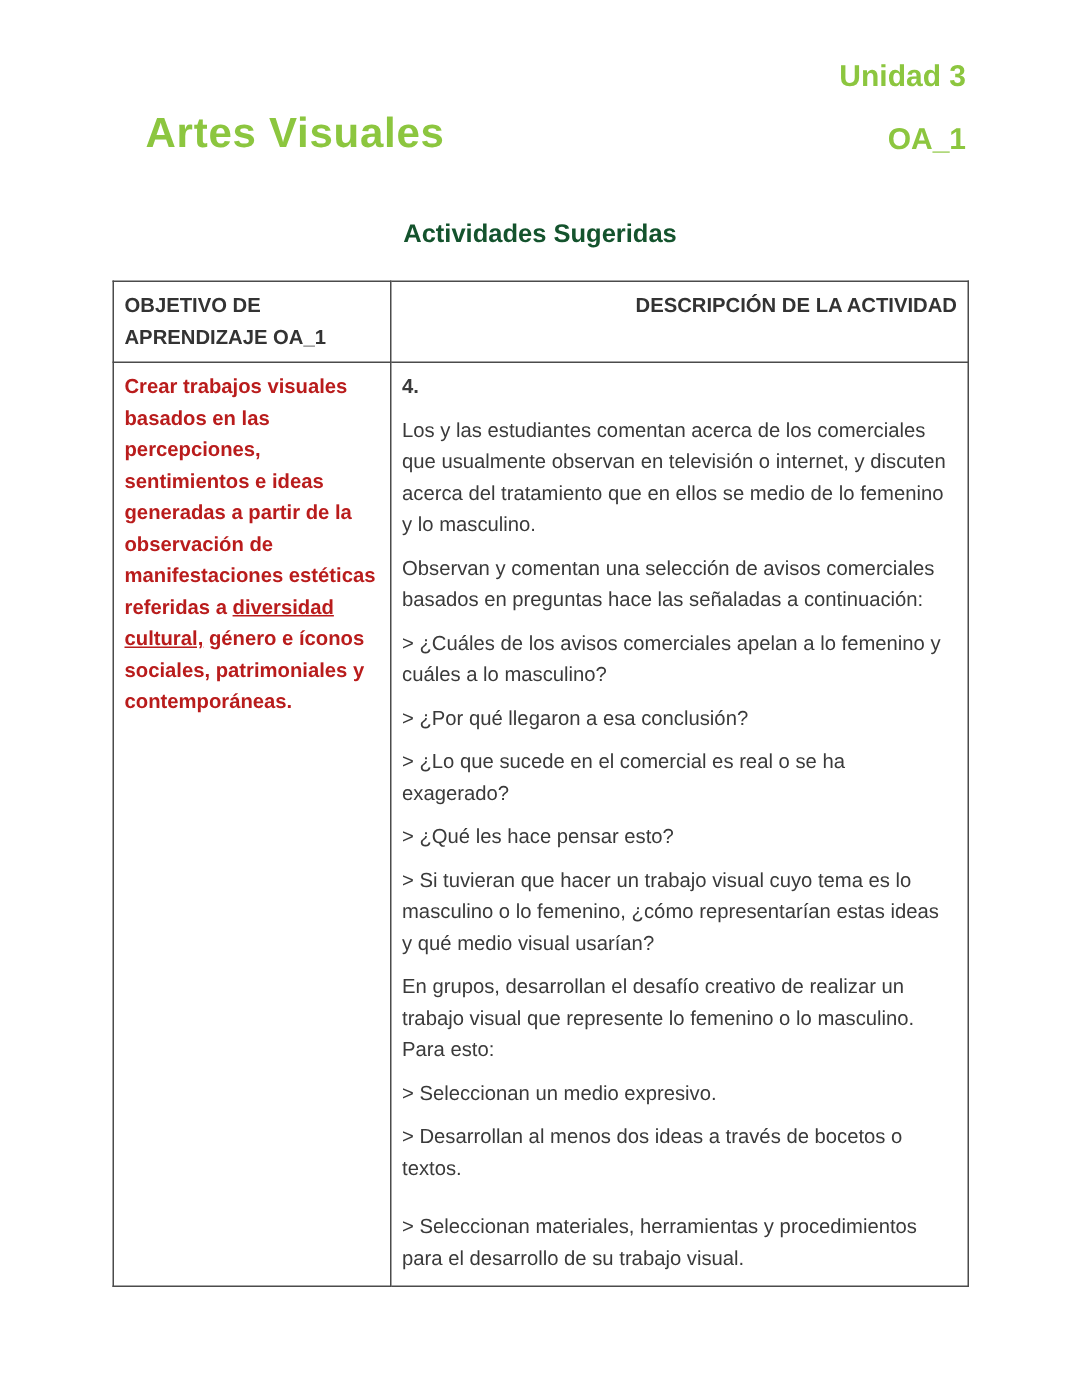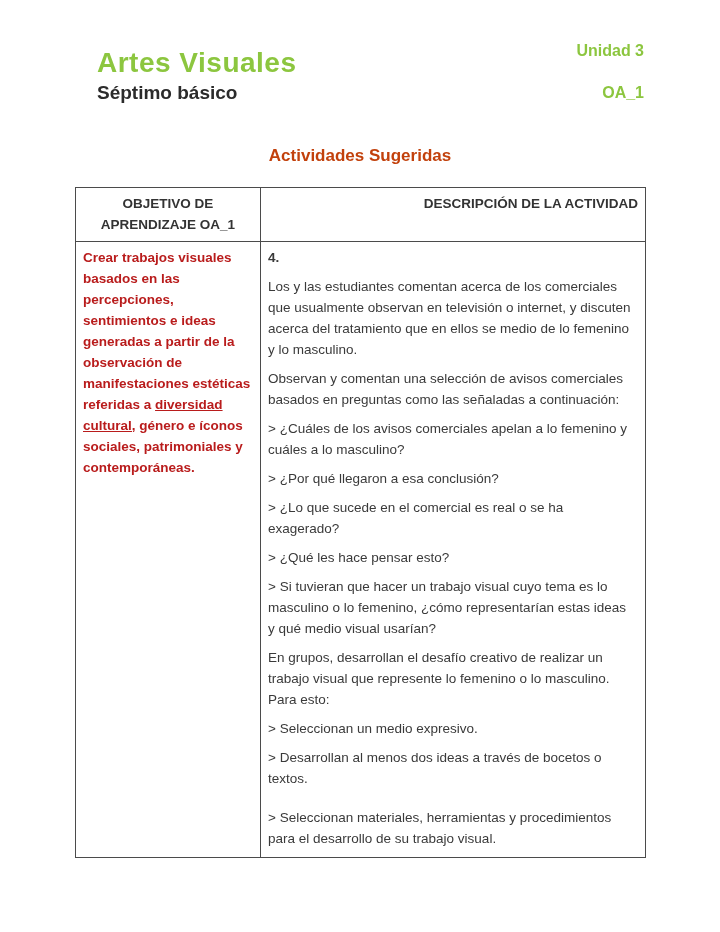--- a/index.html
+++ b/index.html
@@ -33,35 +33,35 @@
     font-weight: bold;
     color: #2b2b2b;
     line-height: 24px;
     margin-top: 2px;
   }
   .header-right {
     text-align: right;
     padding-top: 9px;
   }
   .unit-label, .oa-label {
-    font-size: 16px;
+    font-size: 20px;
     font-weight: bold;
     color: #8cc63f;
     line-height: 24px;
   }
   .oa-label { margin-top: 18px; }
   .section-title {
     position: absolute;
     top: 146px;
     left: 0;
     width: 100%;
     text-align: center;
     font-size: 17px;
     font-weight: bold;
-    color: #c2410c;
+    color: #14532d;
   }
   table.activities-table {
     position: absolute;
     top: 187px;
     left: 75px;
     width: 570px;
     border-collapse: collapse;
     table-layout: fixed;
   }
   .activities-table col.c1 { width: 185px; }
@@ -71,21 +71,21 @@
     vertical-align: top;
     font-size: 13.5px;
     line-height: 21px;
   }
   .activities-table th {
     font-weight: bold;
     color: #333333;
     padding: 5px 7px 6px 7px;
     height: 48px;
   }
-  th.objective-header { text-align: center; }
+  th.objective-header { text-align: left; }
   th.description-header { text-align: right; }
   td.objective-cell {
     font-weight: bold;
     color: #b91c1c;
     padding: 5px 6px 6px 7px;
     height: 608px;
   }
   td.activity-cell {
     color: #3a3a3a;
     padding: 5px 10px 8px 7px;
@@ -94,21 +94,20 @@
   .activity-cell p:last-child { margin-bottom: 0; margin-top: 18px; }
   .activity-number { font-weight: bold; }
   .underlined-term { text-decoration: underline; }
 </style>
 </head>
 <body>
 
 <div class="page-header">
   <div class="header-left">
     <div class="doc-title">Artes Visuales</div>
-    <div class="doc-subtitle">Séptimo básico</div>
   </div>
   <div class="header-right">
     <div class="unit-label">Unidad 3</div>
     <div class="oa-label">OA_1</div>
   </div>
 </div>
 
 <div class="section-title">Actividades Sugeridas</div>
 
 <table class="activities-table">
@@ -119,21 +118,21 @@
   <tbody>
       <tr>
     <th class="objective-header">OBJETIVO DE APRENDIZAJE OA_1</th>
     <th class="description-header">DESCRIPCIÓN DE LA ACTIVIDAD</th>
   </tr>
   <tr>
     <td class="objective-cell"><span>Crear trabajos visuales basados en las percepciones, sentimientos e ideas generadas a partir de la observación de manifestaciones estéticas referidas a </span><span class="underlined-term">diversidad cultural,</span><span> género e íconos sociales, patrimoniales y contemporáneas.</span></td>
     <td class="activity-cell">
       <p class="activity-number">4.</p>
       <p>Los y las estudiantes comentan acerca de los comerciales que usualmente observan en televisión o internet, y discuten acerca del tratamiento que en ellos se medio de lo femenino y lo masculino.</p>
-      <p>Observan y comentan una selección de avisos comerciales basados en preguntas como las señaladas a continuación:</p>
+      <p>Observan y comentan una selección de avisos comerciales basados en preguntas hace las señaladas a continuación:</p>
       <p>&gt; ¿Cuáles de los avisos comerciales apelan a lo femenino y cuáles a lo masculino?</p>
       <p>&gt; ¿Por qué llegaron a esa conclusión?</p>
       <p>&gt; ¿Lo que sucede en el comercial es real o se ha exagerado?</p>
       <p>&gt; ¿Qué les hace pensar esto?</p>
       <p>&gt; Si tuvieran que hacer un trabajo visual cuyo tema es lo masculino o lo femenino, ¿cómo representarían estas ideas y qué medio visual usarían?</p>
       <p>En grupos, desarrollan el desafío creativo de realizar un trabajo visual que represente lo femenino o lo masculino. Para esto:</p>
       <p>&gt; Seleccionan un medio expresivo.</p>
       <p>&gt; Desarrollan al menos dos ideas a través de bocetos o textos.</p>
       <p>&gt; Seleccionan materiales, herramientas y procedimientos para el desarrollo de su trabajo visual.</p>
     </td>

